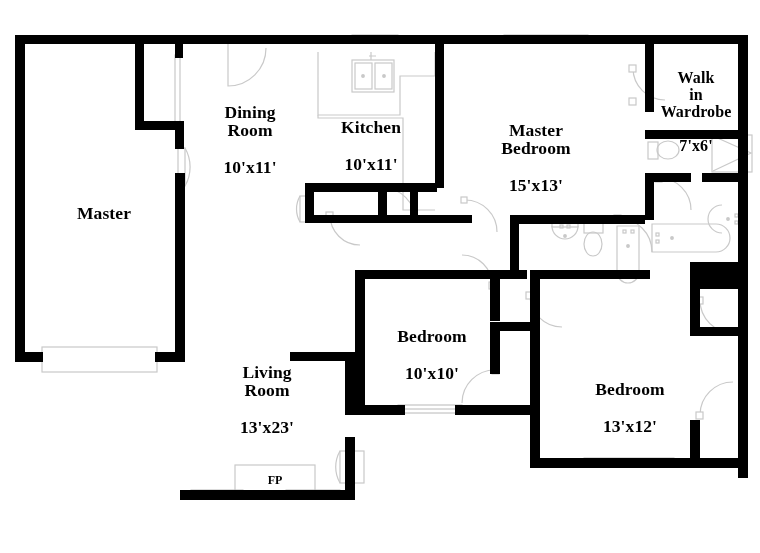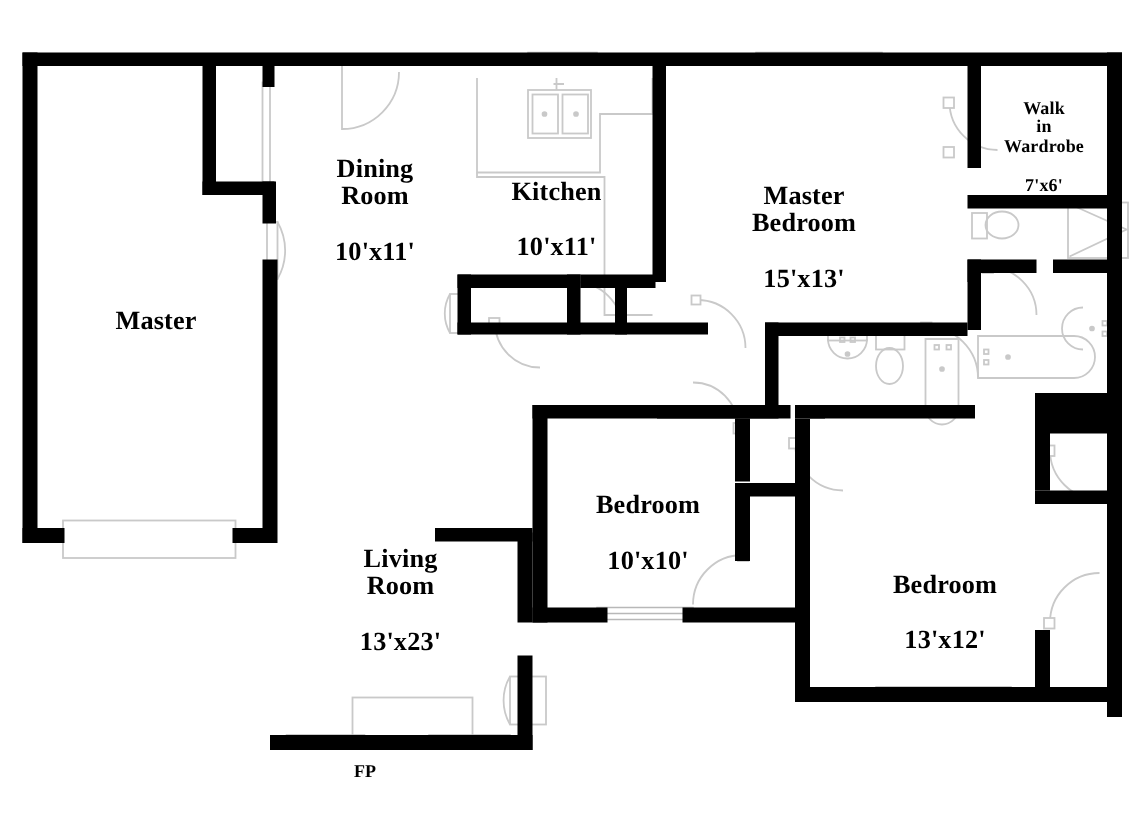--- a/index.html
+++ b/index.html
@@ -31,32 +31,31 @@
     text-align: center;
     font-family: "Liberation Serif", "DejaVu Serif", serif;
     font-weight: bold;
     color: #000000;
     line-height: 1.06;
     white-space: pre-line;
     letter-spacing: 0.1px;
     pointer-events: none;
   }
   .lbl-lg { font-size: 17.5px; }
-  .lbl-sm { font-size: 12px; }
+  .lbl-sm { font-size: 16px; }
   .lbl-xs { font-size: 11.5px; }
   .fp-name { display: block; }
   .fp-dim  { display: block; }
   .fp-box-label {
     position: absolute;
     font-family: "Liberation Serif", "DejaVu Serif", serif;
     font-weight: bold;
     font-size: 12px;
     color: #000;
-    text-align: left;
-    margin-top: 34px;
+    text-align: center;
   }
 </style>
 </head>
 <body>
 
 <div id="floorplan-root">
 
   <svg id="fp-svg" viewBox="0 0 760 553">
 
     <g fill="none" stroke="#c9c9c9" stroke-width="1.2">

